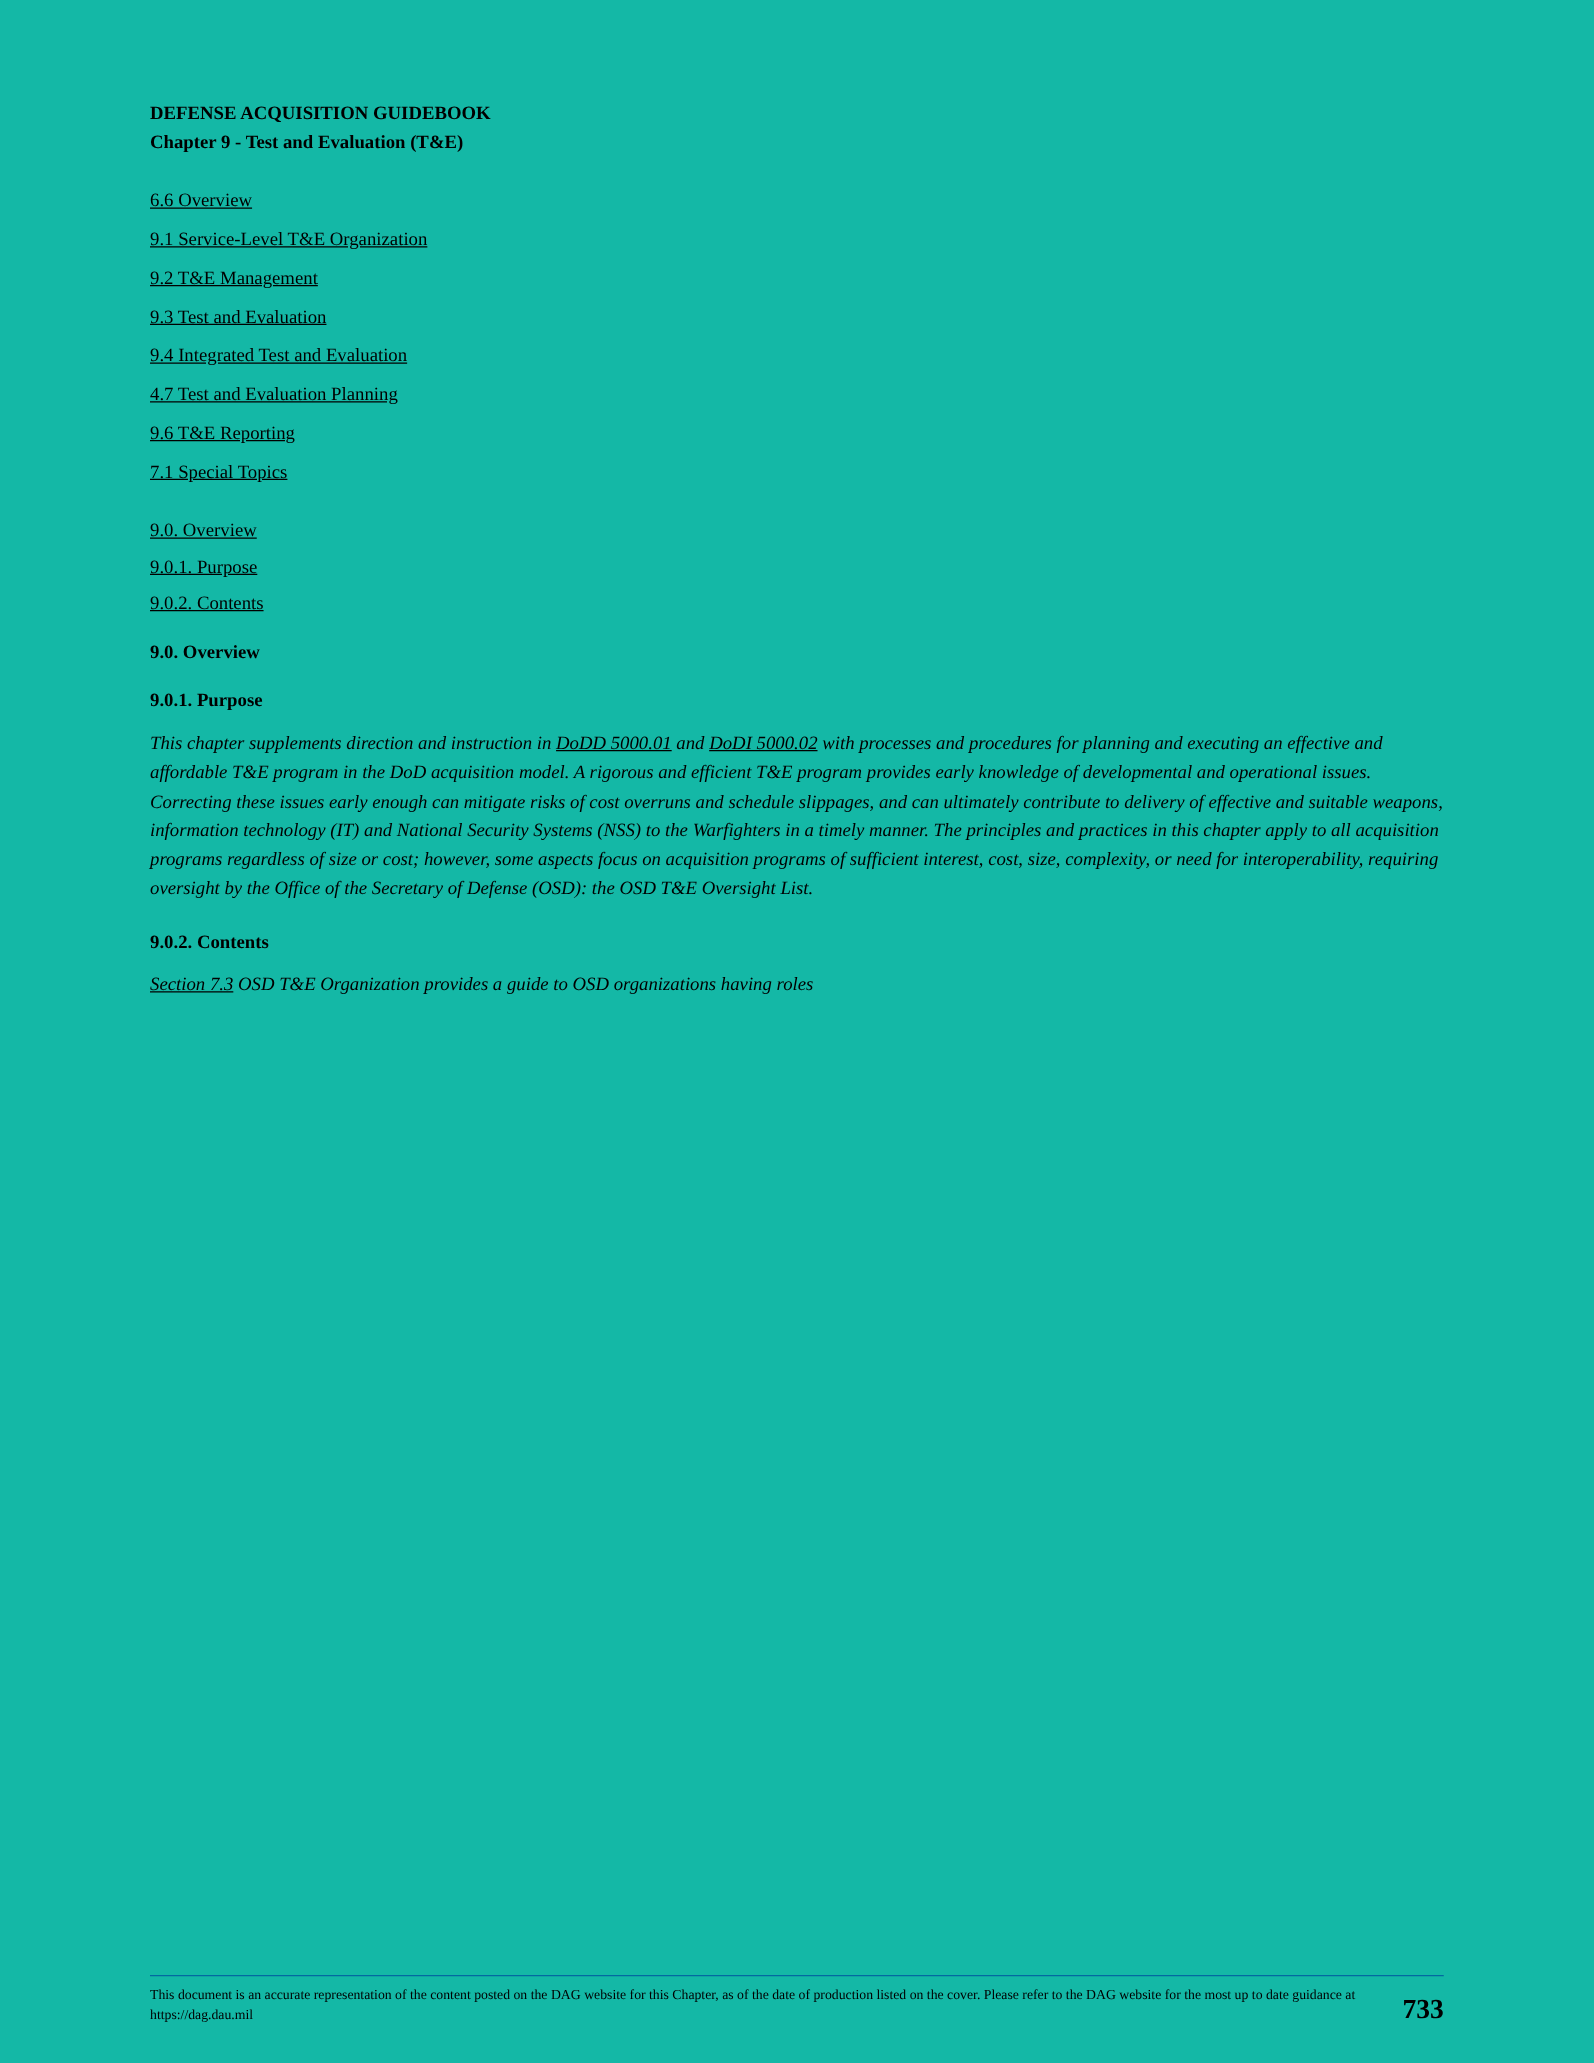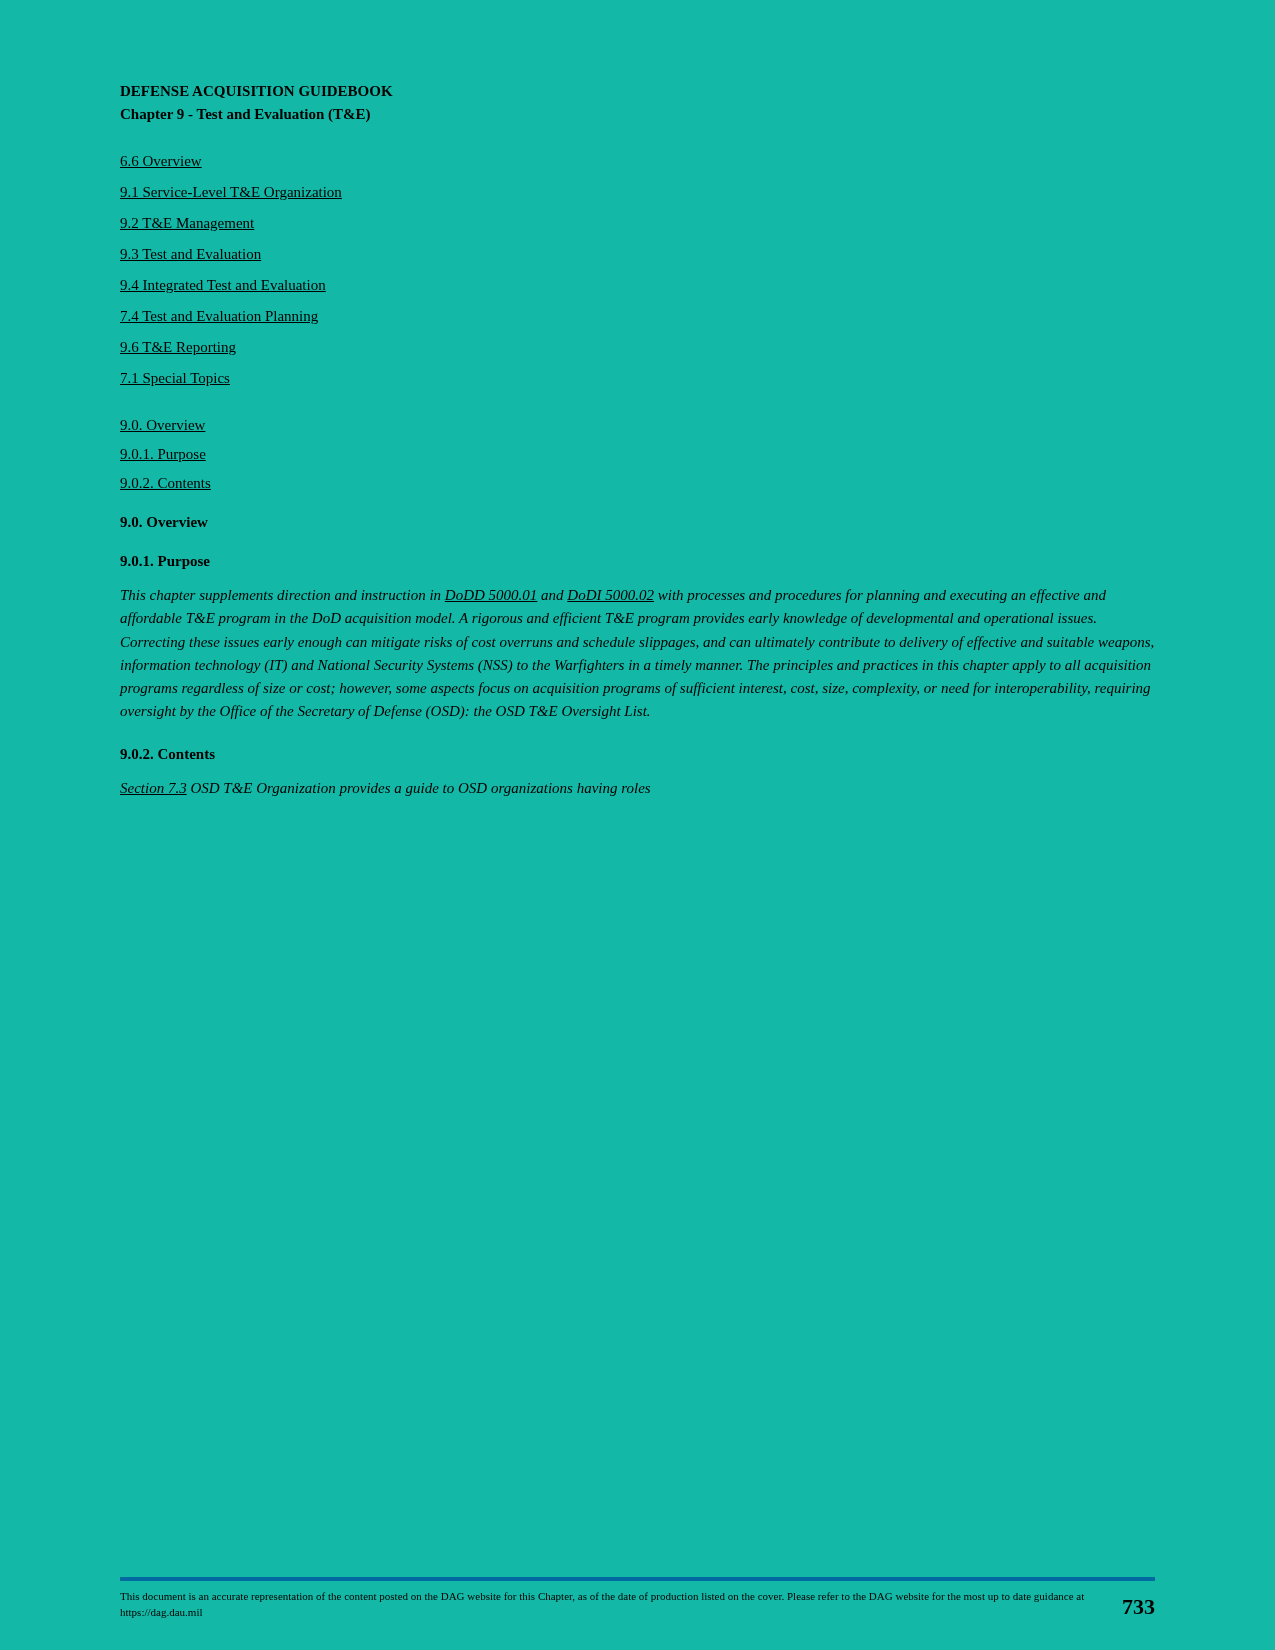--- a/index.html
+++ b/index.html
@@ -70,21 +70,21 @@
     }
     .body-text a {
       color: #000;
       text-decoration: underline;
     }
     .footer {
       position: absolute;
       bottom: 30px;
       left: 120px;
       right: 120px;
-      border-top: 4px solid #0369a1;
+      border-top: 1px solid #0369a1;
       padding-top: 8px;
     }
     .footer-text {
       font-size: 11px;
       color: #000;
       line-height: 1.4;
     }
     .footer-page-num {
       font-size: 22px;
       font-weight: bold;
@@ -113,21 +113,21 @@
     <div class="toc-item">
       <a href="#">9.2 T&amp;E Management</a>
     </div>
     <div class="toc-item">
       <a href="#">9.3 Test and Evaluation</a>
     </div>
     <div class="toc-item">
       <a href="#">9.4 Integrated Test and Evaluation</a>
     </div>
     <div class="toc-item">
-      <a href="#">7.4 Test and Evaluation Planning</a>
+      <a href="#">4.7 Test and Evaluation Planning</a>
     </div>
     <div class="toc-item">
       <a href="#">9.6 T&amp;E Reporting</a>
     </div>
     <div class="toc-item">
       <a href="#">7.1 Special Topics</a>
     </div>
   </div>
 
   <div class="section-divider"></div>

